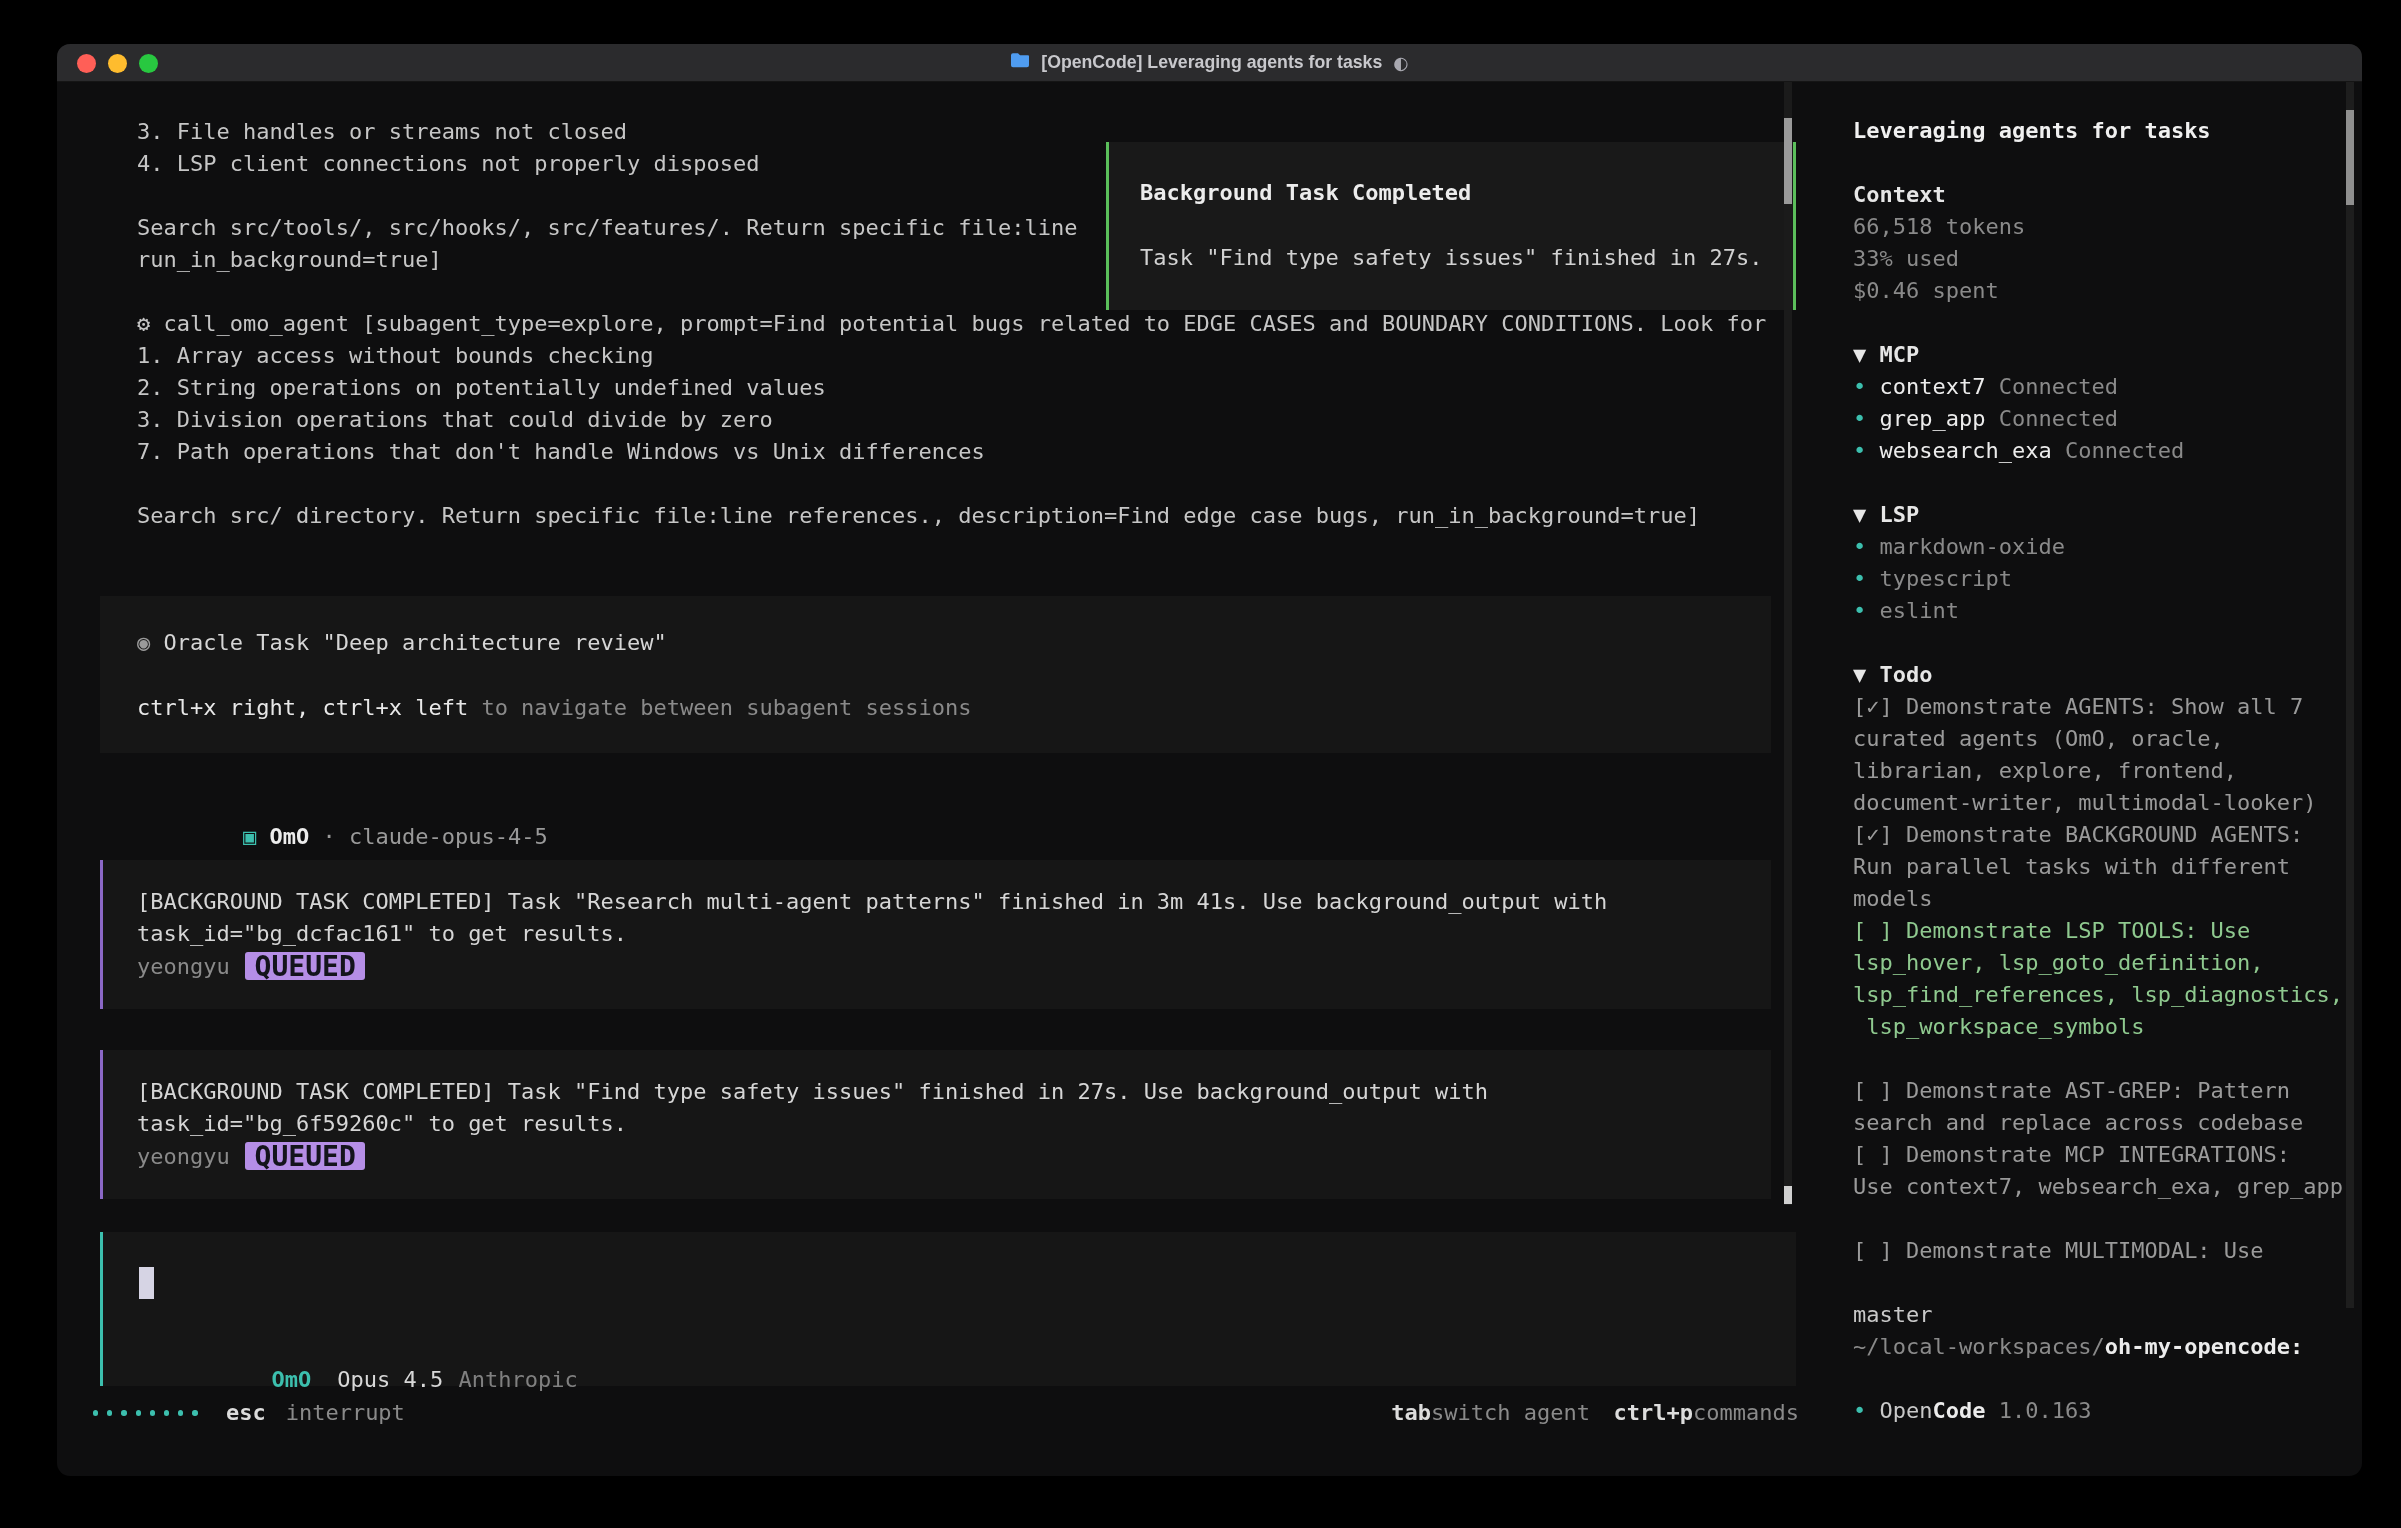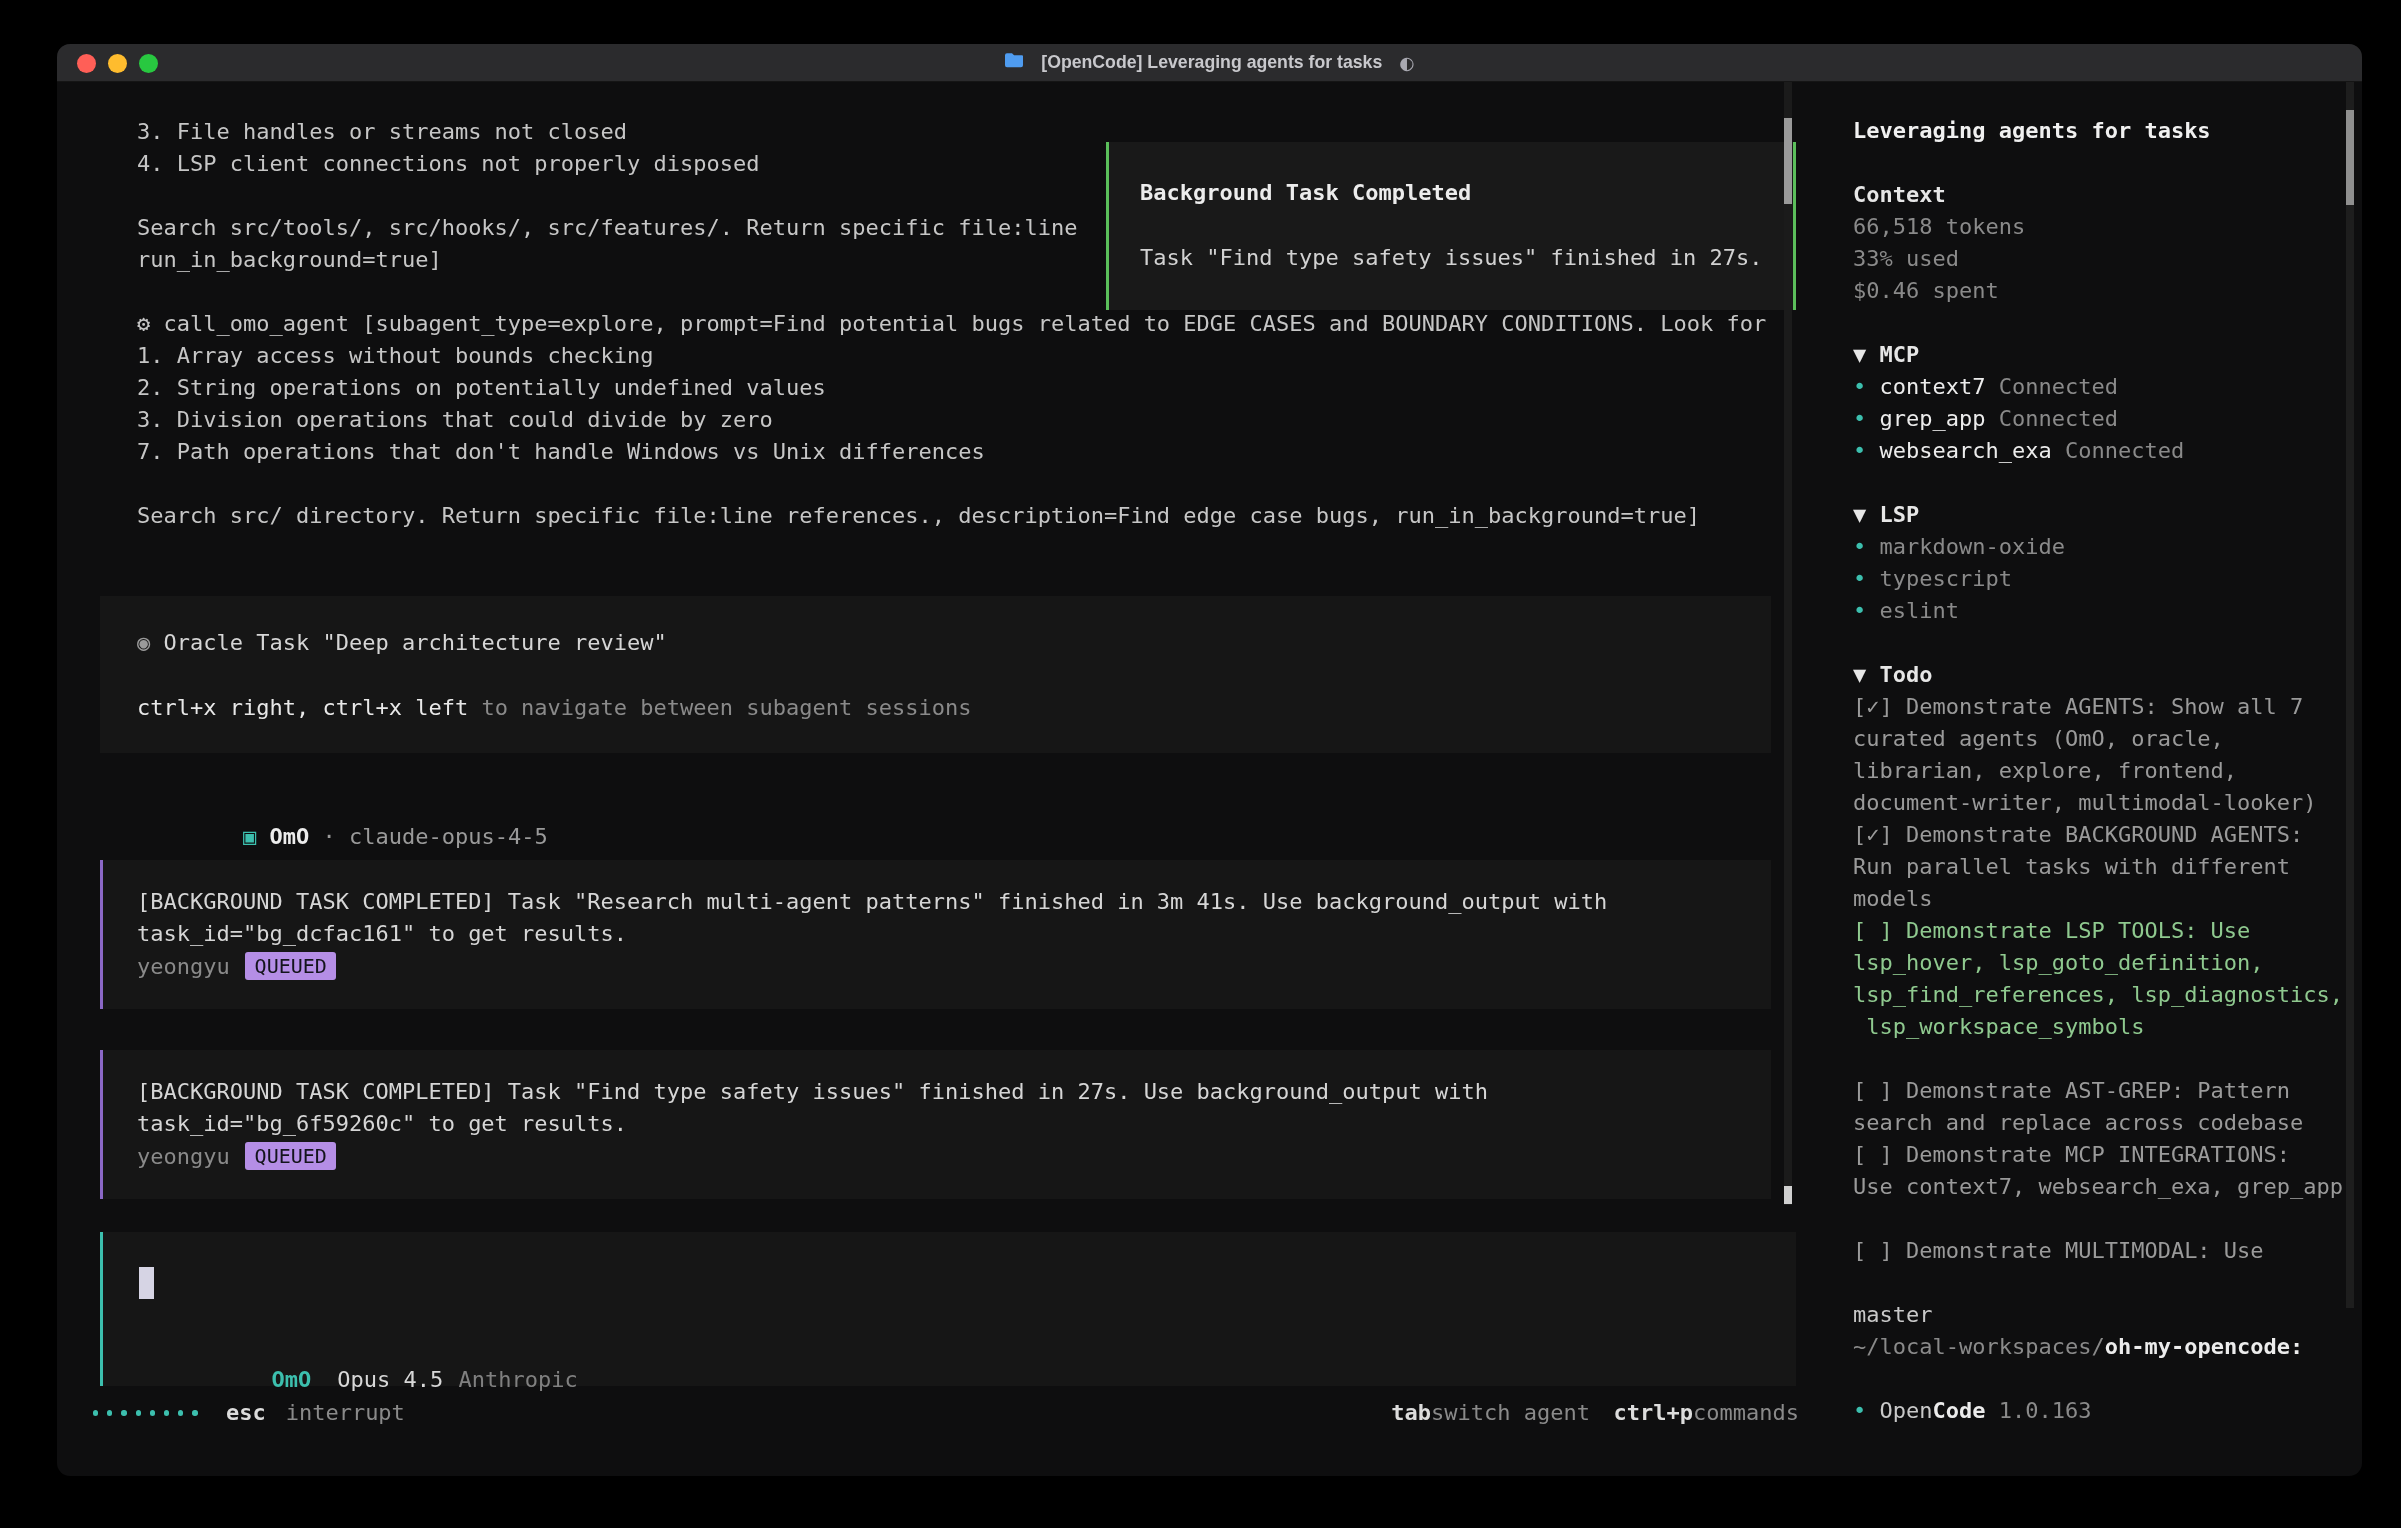--- a/index.html
+++ b/index.html
@@ -6,21 +6,21 @@
   html,body { width:2401px; height:1528px; background:#000; overflow:hidden;
               font-family:"DejaVu Sans Mono", monospace; }
   .window { position:absolute; left:57px; top:44px; width:2305px; height:1432px;
             background:#0e0e0f; border-radius:13px; overflow:hidden;
             box-shadow:0 23.6px 83px rgba(0,0,0,.9); }
   .titlebar { position:absolute; left:0; top:0; right:0; height:38px; background:#2b2b2d;
               border-bottom:1.2px solid #151515; display:flex; align-items:center; }
   .traffic { position:absolute; left:20px; top:9.5px; display:flex; gap:11.8px; }
   .tl { width:19px; height:19px; border-radius:50%; }
   .tl.red { background:#ff5f57; } .tl.yellow { background:#febc2e; } .tl.green { background:#28c840; }
-  .titlewrap { margin:0 auto; display:flex; align-items:center; gap:17px;
+  .titlewrap { margin:0 auto; display:flex; align-items:center; gap:11px;
                font-family:"Liberation Sans", sans-serif; font-size:17.7px; font-weight:700; color:#c8c8cc; }
   .title-clock { color:#a8a8b0; font-family:"DejaVu Sans", sans-serif; font-weight:400; }
   .content { position:absolute; left:0; top:38px; right:0; bottom:0; }
 
   
   .main { position:absolute; left:0; top:0; width:1764px; height:100%; font-size:22px; }
   .termlines { position:absolute; left:80px; top:34px; color:#c6c6c6; }
   .tline { height:32px; line-height:32px; white-space:pre; }
   .tline.green { color:var(--green-text,#8fc98f); }
   .tline.dim { color:#9a9a9a; }
@@ -43,21 +43,21 @@
   .agent-row .aicon { color:var(--teal,#3cbfae); }
   .agent-row .aname { font-weight:bold; color:#ececec; }
   .agent-row .asep, .agent-row .amodel { color:#9a9a9a; }
 
   .msg { position:absolute; left:43px; width:1671px; height:149px; background:#161616;
          border-left:3px solid var(--purple-border,#8b68c6); padding:26px 0 0 34px; }
   .msg.m1 { top:778px; } .msg.m2 { top:968px; }
   .msg-line { height:32px; line-height:32px; white-space:pre; color:#d6d6d6; }
   .msg-meta { height:32px; display:flex; align-items:center; gap:15.4px; }
   .msg-author { color:#8a8a8a; }
-  .badge { background:var(--purple,#b58ee6); color:#14141c; font-weight:normal; font-size:20px;
+  .badge { background:var(--purple,#b58ee6); color:#14141c; font-weight:bold; font-size:28px;
            line-height:27px; padding:0.6px 9.5px; border-radius:3px; }
 
   .inputbox { position:absolute; left:43px; top:1150px; width:1696px; height:154px;
               background:#161616; border-left:3px solid var(--teal,#3cbfae); }
   .cursor { position:absolute; left:36px; top:35px; width:15.4px; height:32px; background:#d6d4e4; }
   .input-meta { position:absolute; left:36px; top:100px; height:32px; line-height:32px; white-space:pre; }
   .input-meta .iagent { color:var(--teal,#3cbfae); font-weight:bold; }
   .input-meta .imodel { color:#d8d8d8; margin-left:26px; }
   .input-meta .iprov { color:#808080; margin-left:15.4px; }
 

